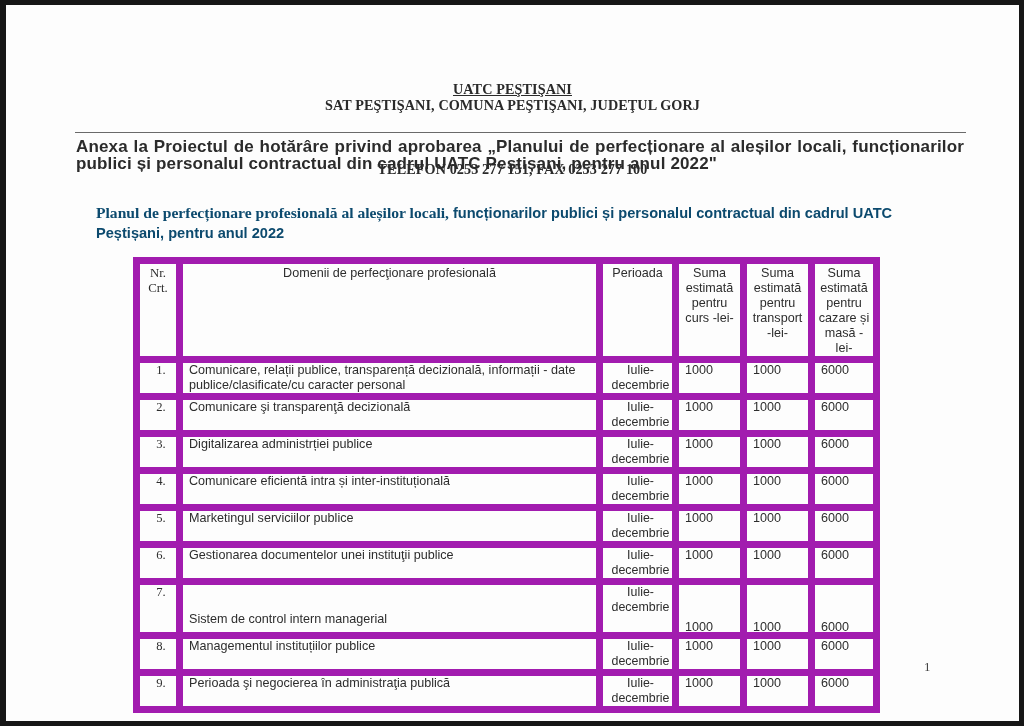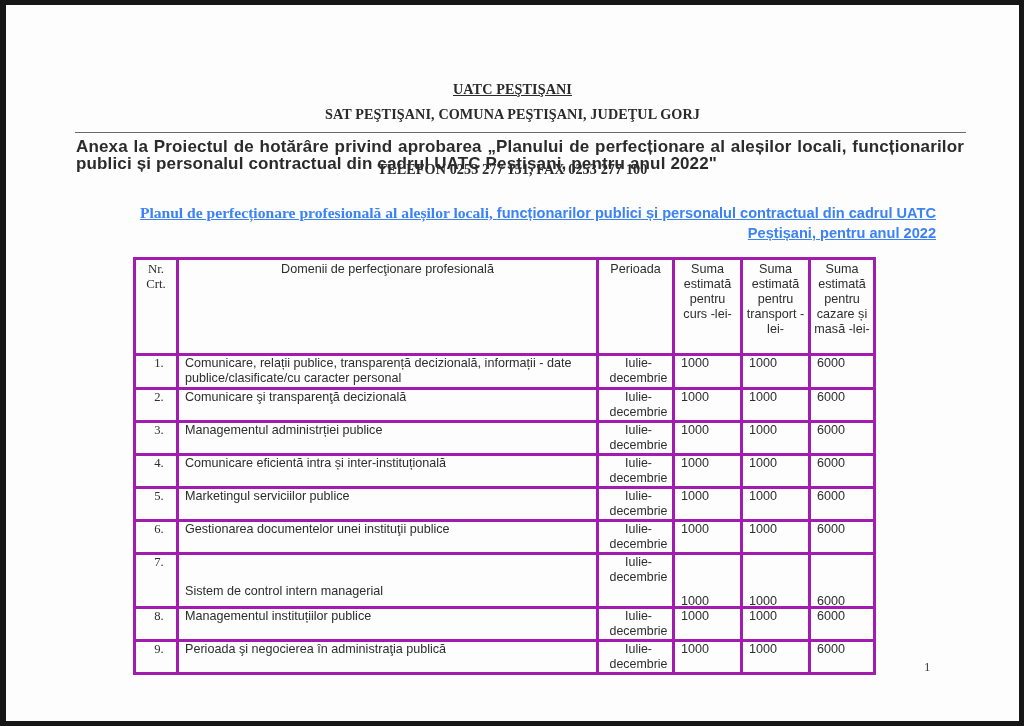--- a/index.html
+++ b/index.html
@@ -27,21 +27,21 @@
       width: 1013px;
       text-align: center;
       font-family: "Liberation Serif", serif;
       font-weight: bold;
       color: #2a2a2a;
       font-size: 14.2px;
       line-height: 15px;
       letter-spacing: 0.1px;
     }
     .hdr-1 { top: 77px; text-decoration: underline; }
-    .hdr-2 { top: 93px; margin-top: 9px; }
+    .hdr-2 { top: 93px; }
     .hdr-3 { top: 109px; margin-top: 48px; }
     .rule {
       position: absolute;
       left: 69px;
       top: 127px;
       width: 891px;
       height: 0;
       border-top: 1.5px solid #6a6a6a;
     }
     .annex {
@@ -56,43 +56,42 @@
       color: #2b2b2b;
       text-align: justify;
       text-align-last: left;
       letter-spacing: 0.15px;
     }
     .doc-title {
       position: absolute;
       left: 90px;
       top: 198px;
       width: 840px;
-      text-align: right;
+      text-align: left;
       font-weight: bold;
       font-size: 14.6px;
       line-height: 20px;
-      color: #3b82f6;
-      text-decoration: underline;
+      color: #0c4a6e;
     }
     .doc-title .serif { font-family: "Liberation Serif", serif; font-size: 15.6px; }
     .doc-title .sans { font-family: "Liberation Sans", sans-serif; }
 
     table.plan {
       position: absolute;
       left: 127px;
       top: 252px;
       border-collapse: collapse;
       table-layout: fixed;
       width: 740px;
       font-family: "Liberation Sans", sans-serif;
       font-size: 12.6px;
       color: #2d2d2d;
     }
     table.plan td, table.plan th {
-      border: 3px solid #a21caf;
+      border: 7px solid #a21caf;
       padding: 0 0 0 6px;
       vertical-align: top;
       font-weight: normal;
       line-height: 15px;
       overflow: hidden;
     }
     table.plan th { text-align: center; padding: 2px 3px 0 3px; }
     th.col-nr { text-align: left; padding-left: 7px; font-family: "Liberation Serif", serif; font-size: 12.8px; }
     th.col-per { text-align: left; padding-left: 6px; }
     tr.head-row { height: 96px; }
@@ -169,21 +168,21 @@
         <tr class="row">
           <td class="nr">2.</td>
           <td class="dom">Comunicare şi transparenţă decizională</td>
           <td class="per">Iulie-decembrie</td>
           <td class="num">1000</td>
           <td class="num">1000</td>
           <td class="num">6000</td>
         </tr>
         <tr class="row">
           <td class="nr">3.</td>
-          <td class="dom">Managementul administrției publice</td>
+          <td class="dom">Digitalizarea administrției publice</td>
           <td class="per">Iulie-decembrie</td>
           <td class="num">1000</td>
           <td class="num">1000</td>
           <td class="num">6000</td>
         </tr>
         <tr class="row">
           <td class="nr">4.</td>
           <td class="dom">Comunicare eficientă intra și inter-instituțională</td>
           <td class="per">Iulie-decembrie</td>
           <td class="num">1000</td>

